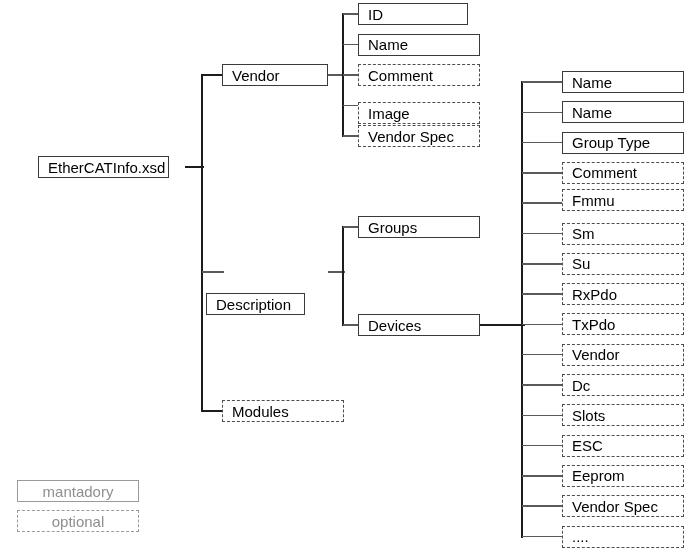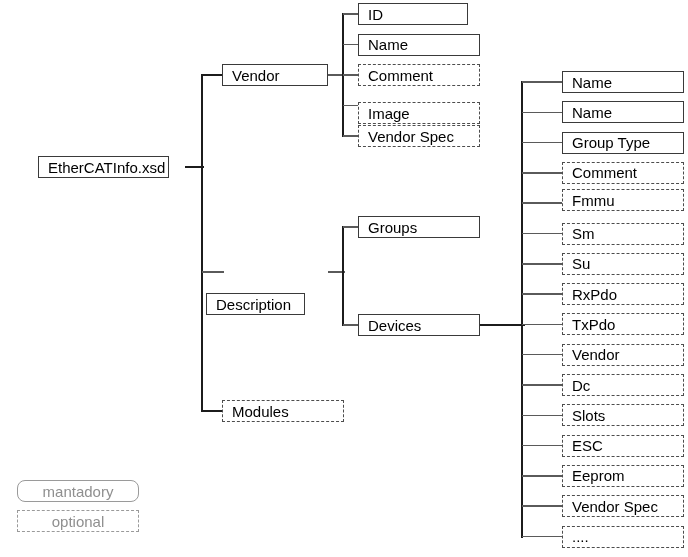--- a/index.html
+++ b/index.html
@@ -88,16 +88,16 @@
       <div class="node dashed" style="left: 562px; top: 313.4px; width: 122px; text-align: right;">TxPdo</div>
       <div class="node dashed" style="left: 562px; top: 343.7px; width: 122px;">Vendor</div>
       <div class="node dashed" style="left: 562px; top: 374px; width: 122px;">Dc</div>
       <div class="node dashed" style="left: 562px; top: 404.3px; width: 122px; text-align: right;">Slots</div>
       <div class="node dashed" style="left: 562px; top: 434.6px; width: 122px; text-align: right;">ESC</div>
       <div class="node dashed" style="left: 562px; top: 464.9px; width: 122px;">Eeprom</div>
       <div class="node dashed" style="left: 562px; top: 495.2px; width: 122px;">Vendor Spec</div>
       <div class="node dashed" style="left: 562px; top: 525.5px; width: 122px;">....</div>
     </div>
   <div id="legend">
-    <div class="legend-box solid" style="left:17px;top:480px;border-radius:8px;">mantadory</div>
+    <div class="legend-box solid" style="left:17px;top:480px;">mantadory</div>
     <div class="legend-box dashed" style="left:17px;top:510px;">optional</div>
   </div>
 </div>
 
 </body></html>

